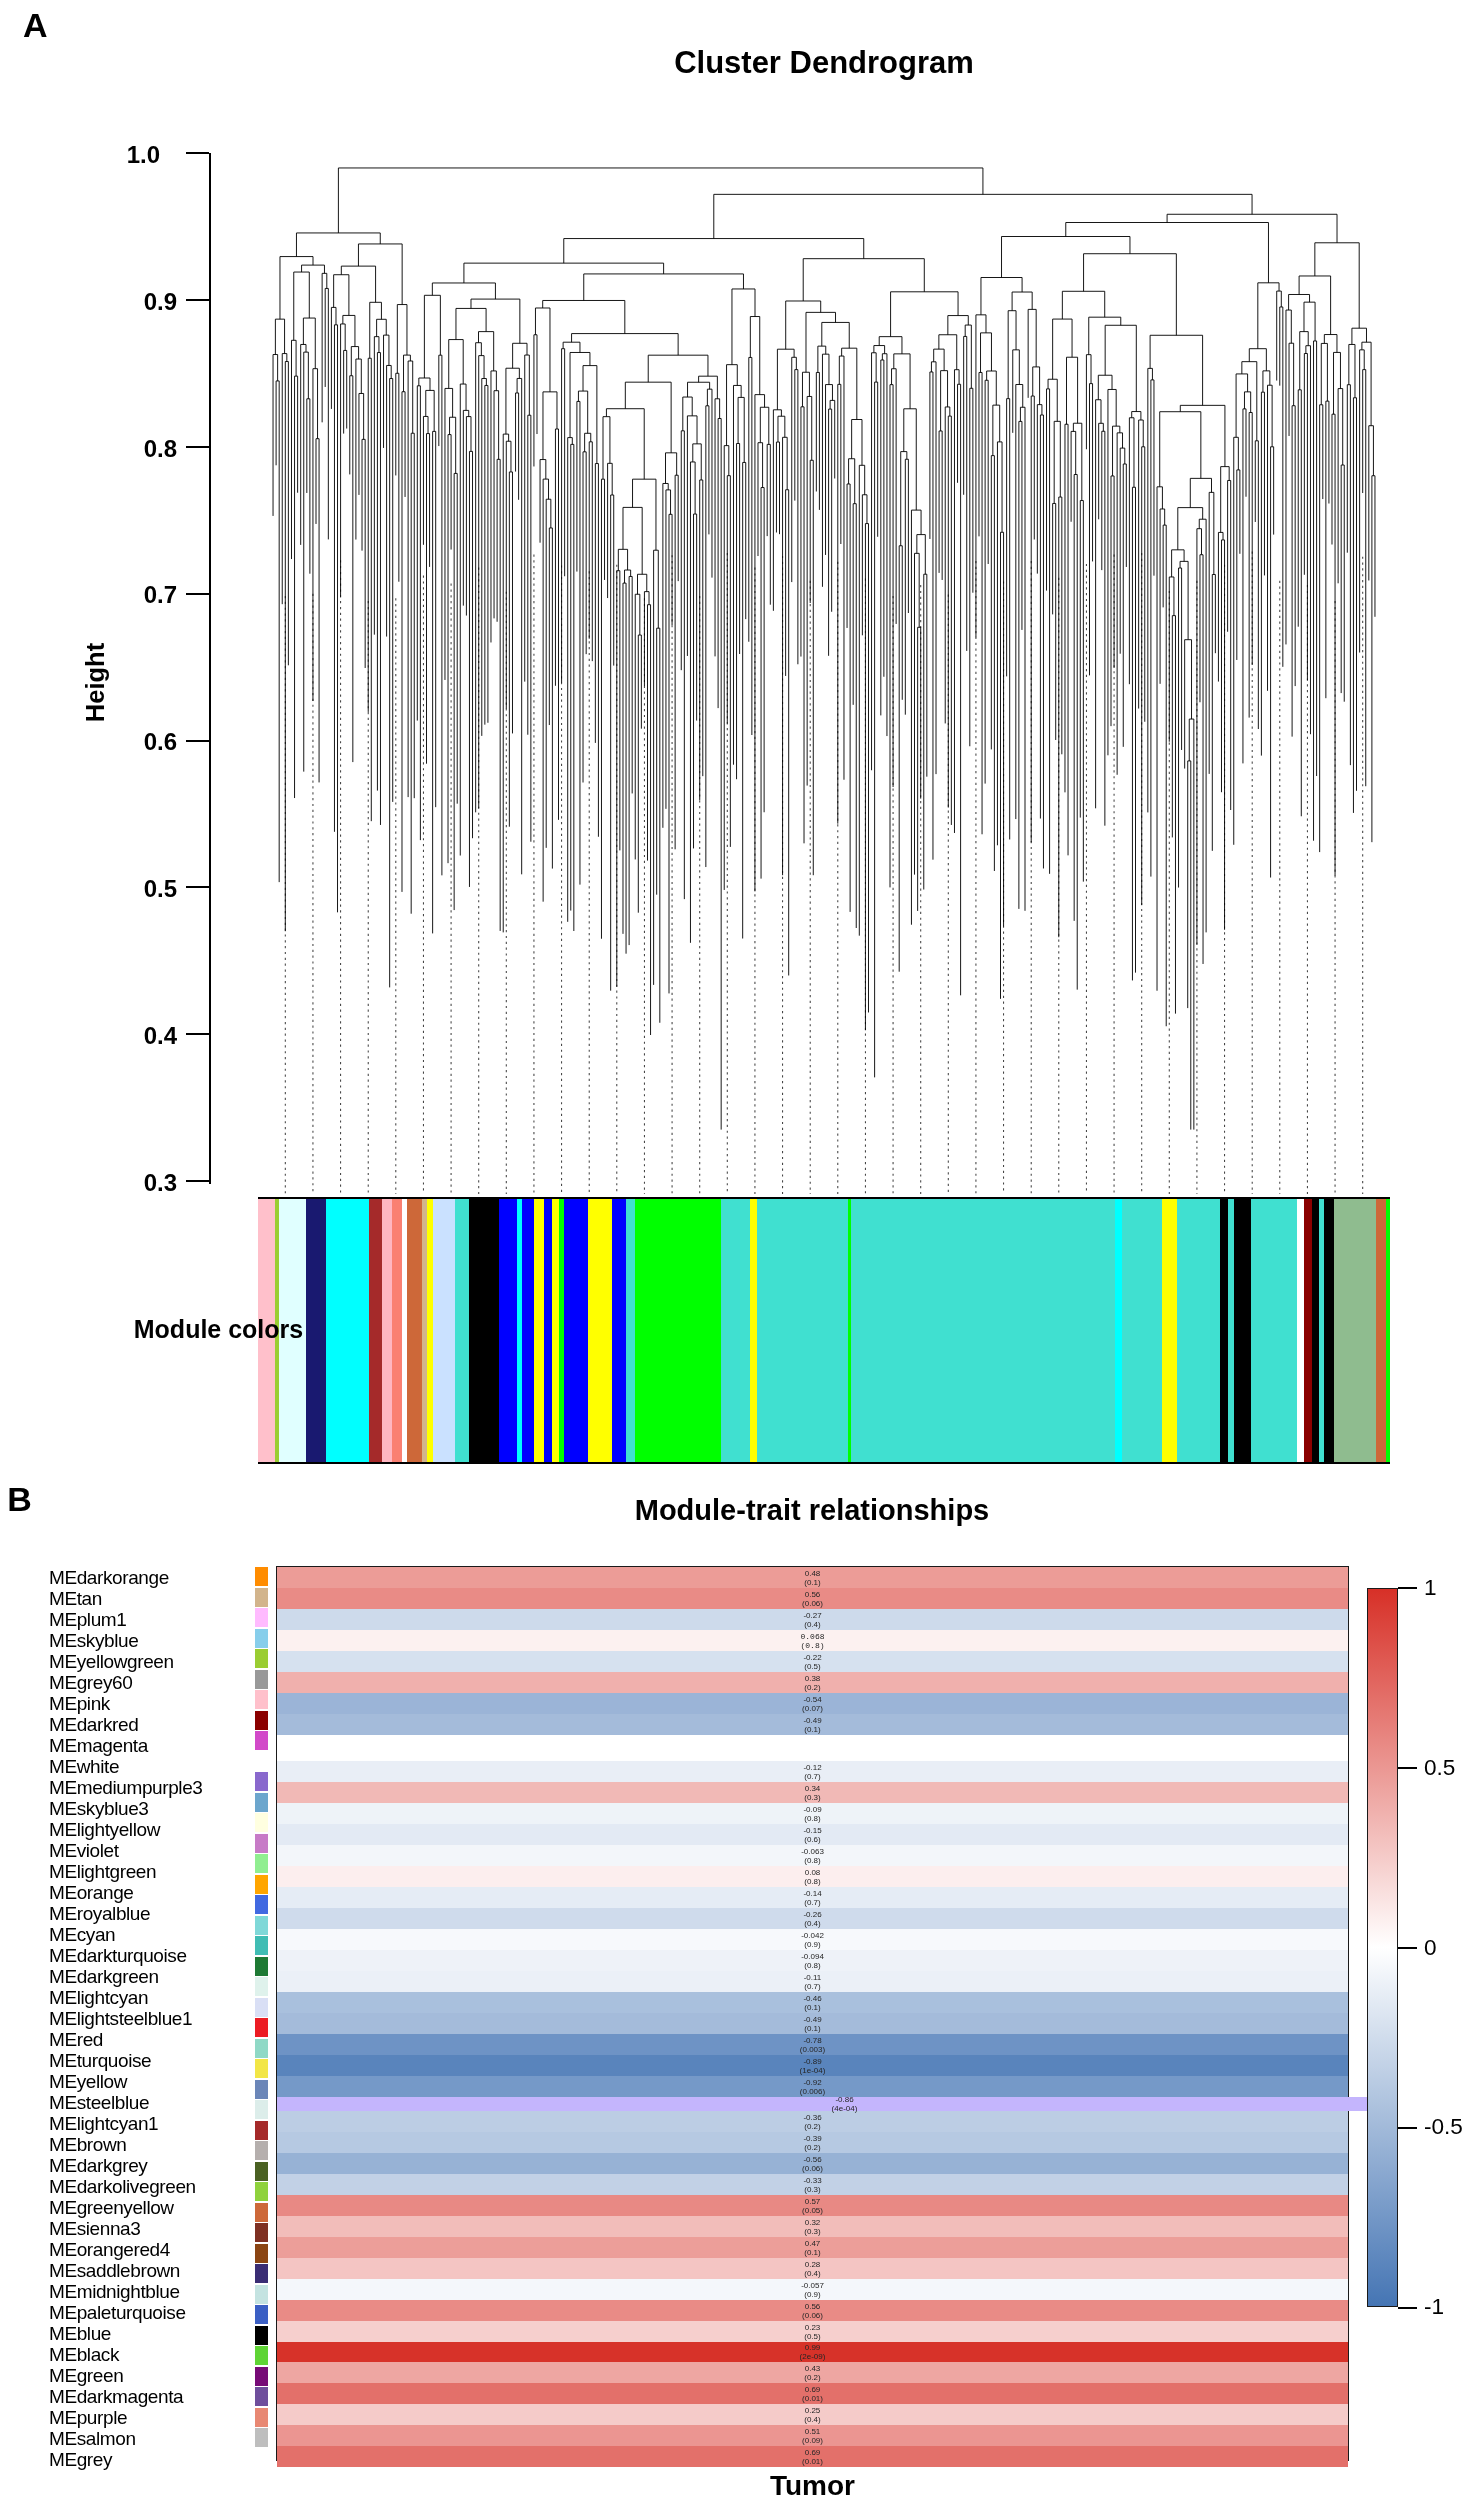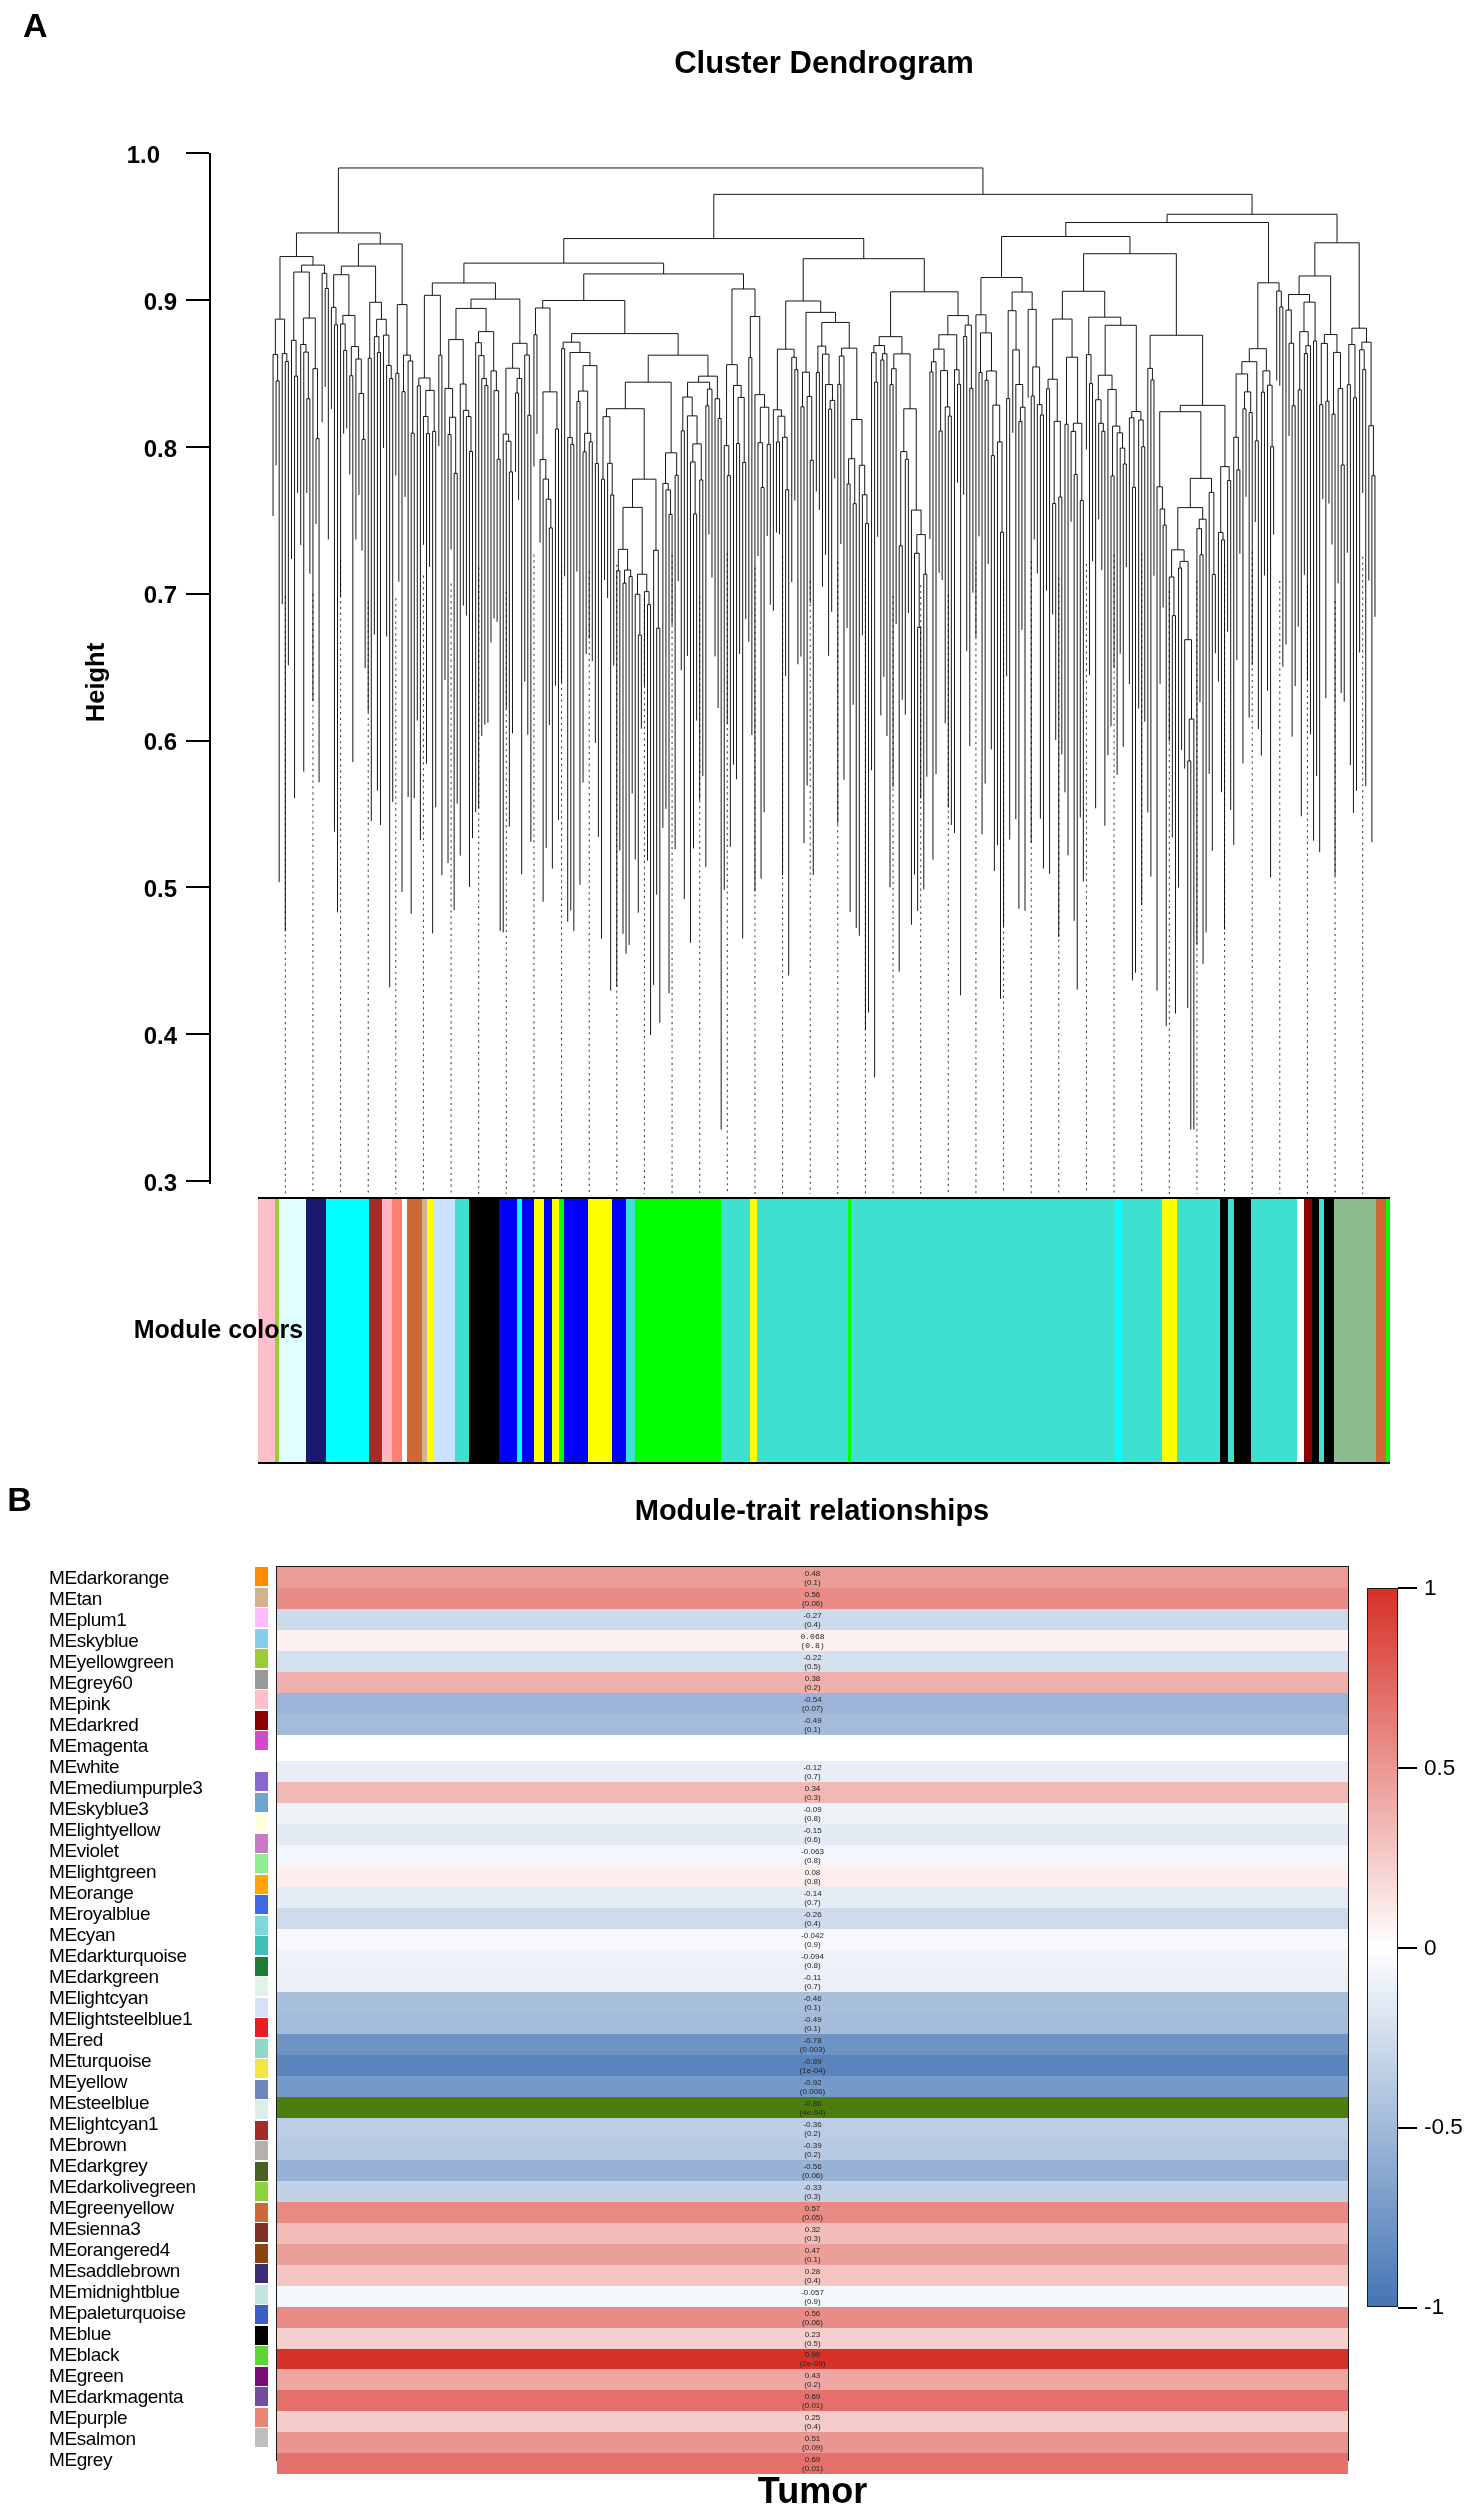--- a/index.html
+++ b/index.html
@@ -13,21 +13,21 @@
   .band{display:flex;flex-direction:row;border-top:2.2px solid #000;border-bottom:2.2px solid #000;box-sizing:border-box;overflow:hidden;}
   .band .stripe{height:100%;}
   .mod-label{font-size:19px;line-height:21px;height:21px;white-space:nowrap;letter-spacing:-0.4px;}
   .swatch{width:13px;margin-bottom:1.5px;}
   .hm{border:1.5px solid #1a1a1a;box-sizing:border-box;background:#fff;}
   .hm-row{width:100%;display:flex;align-items:center;justify-content:center;flex-direction:column;}
   .hm-val{font-size:8px;line-height:9px;color:#262626;text-align:center;}
   .colorbar{border:1.5px solid #1a1a1a;box-sizing:border-box;}
   .cb-tick{background:#000;height:2.2px;width:19px;}
   .cb-label{font-size:22.6px;line-height:22.6px;}
-  .xlab{font-size:36px;font-weight:bold;text-align:center;}
+  .xlab{font-size:28px;font-weight:bold;text-align:center;}
   svg{display:block;}
 </style>
 </head>
 <body>
 
 <div class="abs panel-label" style="left:23px;top:5.8px;">A</div>
 
 <div class="abs fig-title" style="left:277px;top:45px;width:1094px;">Cluster Dendrogram</div>
 
 <div class="abs axis-line" style="left:209px;top:153px;width:2.2px;height:1031px;"></div>
@@ -297,21 +297,21 @@
       <div class="hm-val">(0.003)</div>
     </div>
     <div class="hm-row" style="height: 21px; background: rgb(89, 132, 188);">
       <div class="hm-val">-0.89</div>
       <div class="hm-val">(1e-04)</div>
     </div>
     <div class="hm-row" style="height: 21px; background: rgb(117, 153, 200);">
       <div class="hm-val">-0.92</div>
       <div class="hm-val">(0.006)</div>
     </div>
-    <div class="hm-row" style="height: 21px; background: #4d7c0f;">
+    <div class="hm-row" style="height: 14px; background: #c4b5fd; padding-left: 32px;">
       <div class="hm-val">-0.86</div>
       <div class="hm-val">(4e-04)</div>
     </div>
     <div class="hm-row" style="height: 21px; background: rgb(188, 205, 228);">
       <div class="hm-val">-0.36</div>
       <div class="hm-val">(0.2)</div>
     </div>
     <div class="hm-row" style="height: 21px; background: rgb(182, 201, 226);">
       <div class="hm-val">-0.39</div>
       <div class="hm-val">(0.2)</div>

